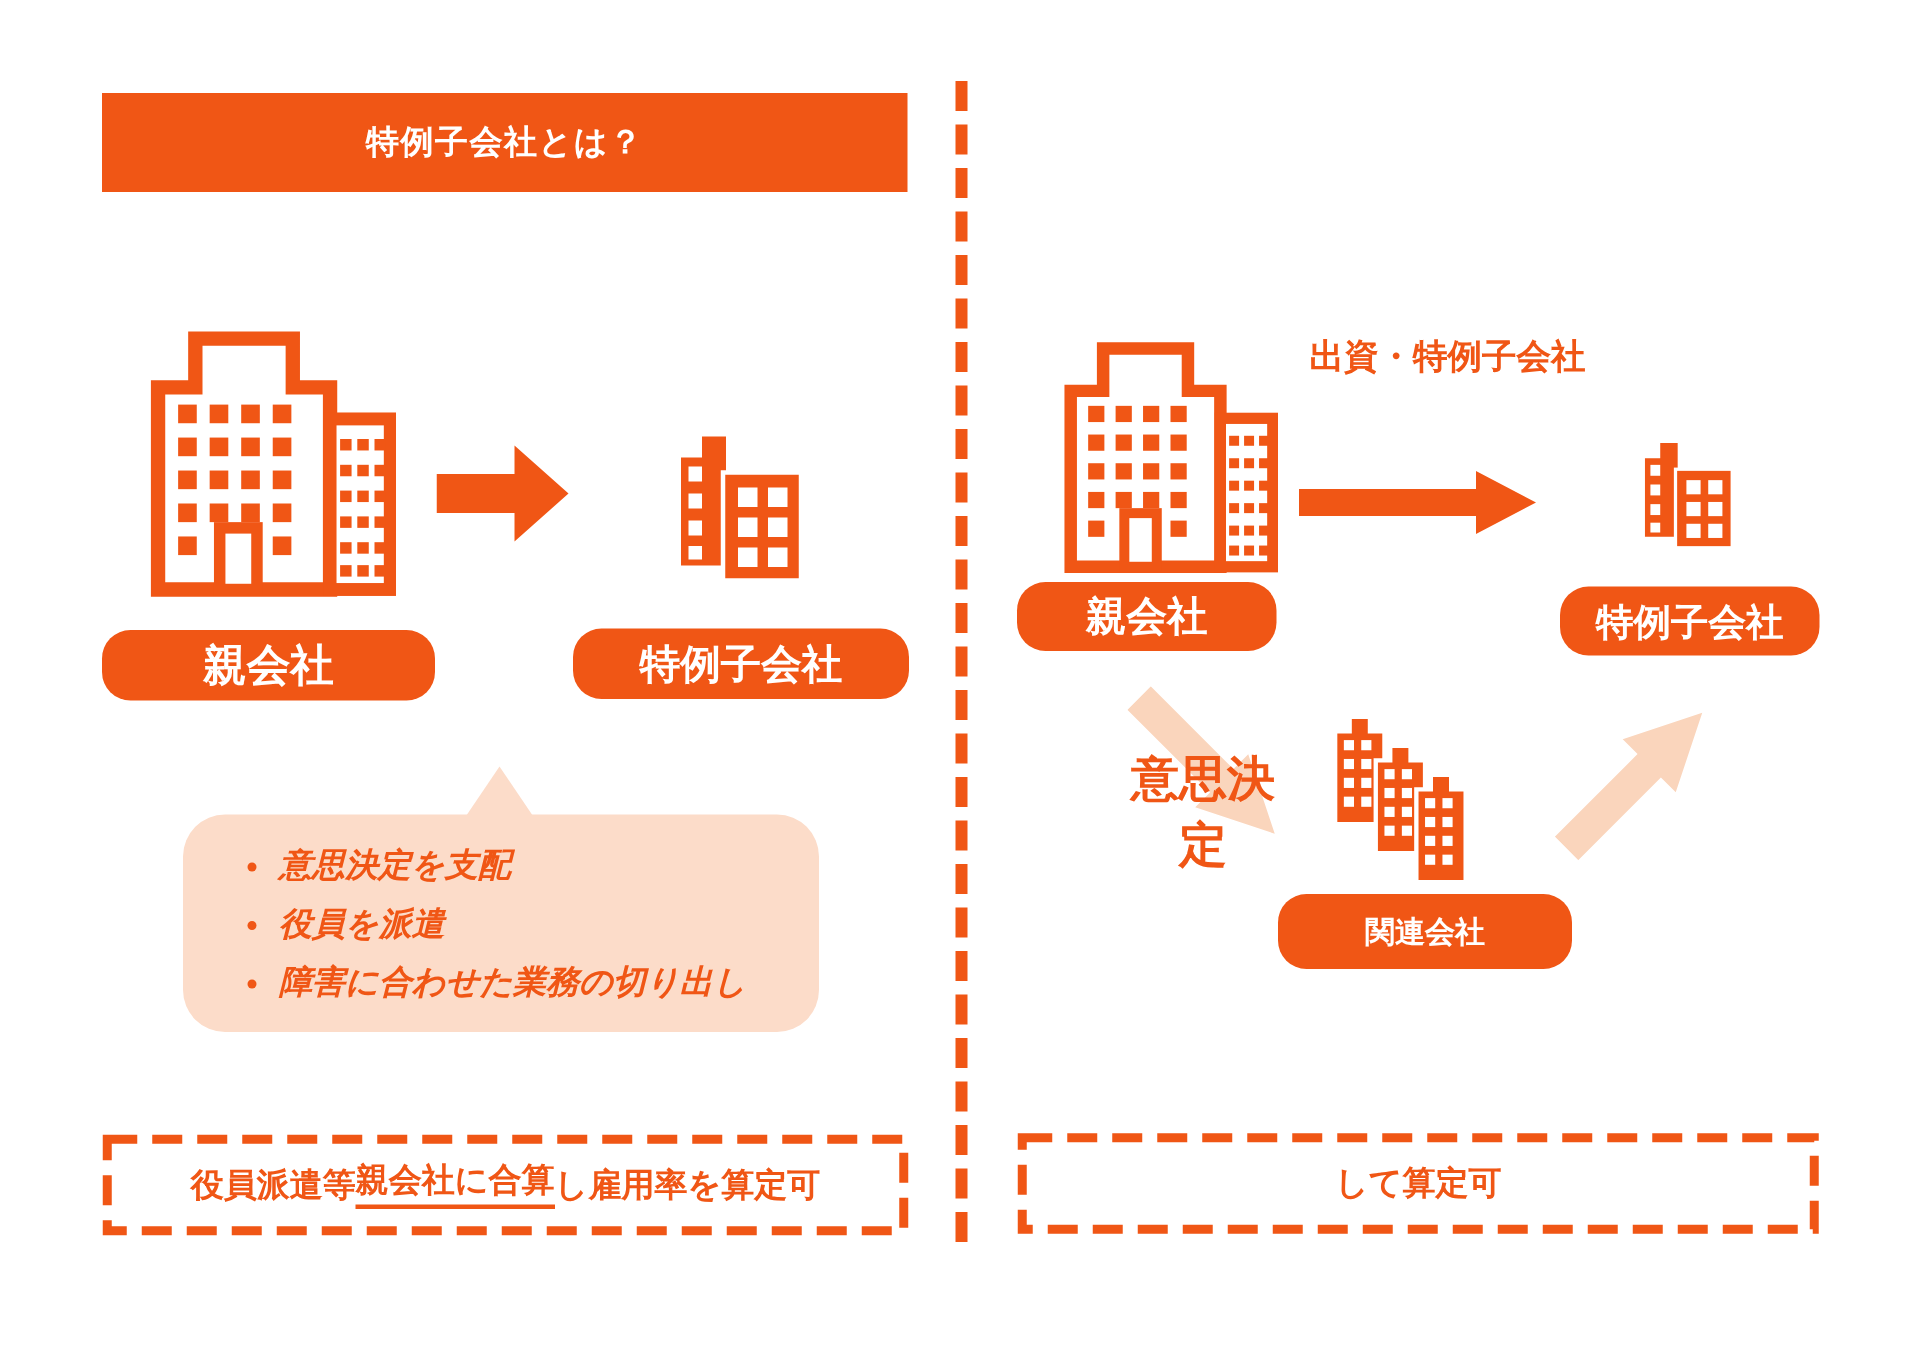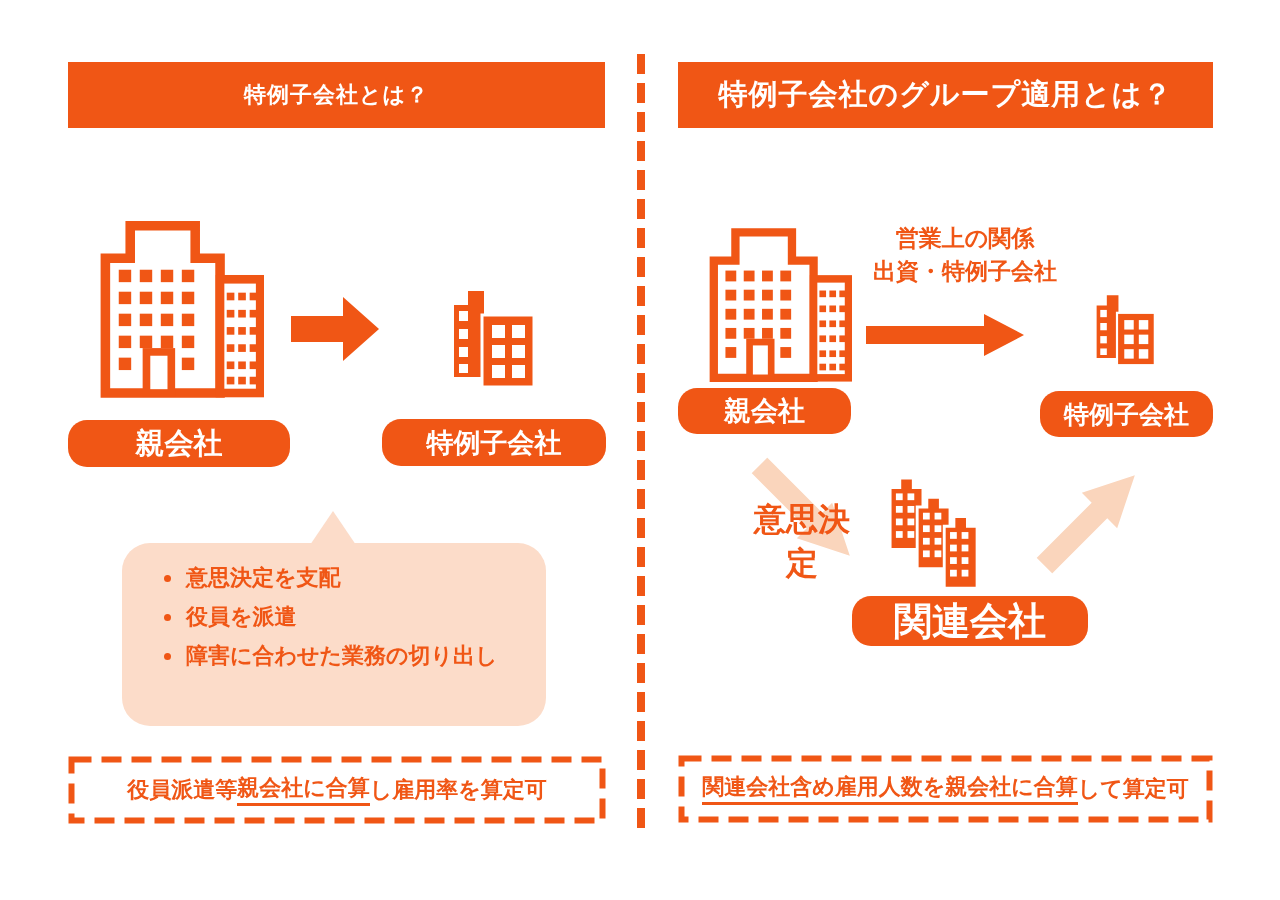--- a/index.html
+++ b/index.html
@@ -22,40 +22,41 @@
   .hdr-right{left:678px;top:62px;width:535px;height:66px;font-size:29px;}
   
   .lbl{
     background:var(--or);color:#fff;font-weight:bold;
     display:flex;align-items:center;justify-content:center;border-radius:19px;
   }
   .lbl-l-parent{left:68px;top:420px;width:222px;height:47px;font-size:29px;}
   .lbl-l-sub{left:382px;top:419px;width:224px;height:47px;font-size:27px;}
   .lbl-r-parent{left:678px;top:388px;width:173px;height:46px;font-size:27px;}
   .lbl-r-sub{left:1040px;top:391px;width:173px;height:46px;font-size:25px;}
-  .lbl-r-related{left:852px;top:596px;width:236px;height:50px;font-size:38px;text-align:right;}
+  .lbl-r-related{left:852px;top:596px;width:196px;height:50px;font-size:20px;text-align:right;}
   
   .ico-l-parent{left:92px;top:216px;width:172px;height:182px;}
   .ico-l-arrow{left:291px;top:294px;width:92px;height:70px;}
   .ico-l-sub{left:438px;top:285px;width:110px;height:110px;}
   .ico-r-parent{left:702px;top:224px;width:150px;height:158px;}
   .ico-r-arrow{left:866px;top:312px;width:162px;height:46px;}
   .ico-r-sub{left:1085px;top:291px;width:80px;height:80px;}
   .ico-r-related{left:888px;top:476px;width:97px;height:116px;}
   .peach-arrow{width:132px;height:54px;}
   .pa-down{left:740px;top:485px;transform:rotate(45deg);}
   .pa-up{left:1025px;top:492px;transform:rotate(-45deg);}
   
   .cap{color:var(--or);font-weight:bold;text-align:center;}
   .cap-relation{left:858px;top:222px;width:214px;font-size:23px;line-height:33px;}
   .cap-decision{left:746px;top:498px;width:112px;font-size:32px;z-index:3;}
   
   .bubble{
-    left:122px;top:543px;width:424px;height:183px;background:var(--peach);
+    left:122px;top:543px;width:424px;height:145px;background:var(--peach);
     border-radius:28px;
+    font-style:italic;
   }
   .bubble .tail{
     position:absolute;left:188px;top:-32px;width:0;height:0;
     border-left:23px solid transparent;border-right:23px solid transparent;
     border-bottom:34px solid var(--peach);
   }
   .bubble ul{
     margin:0;padding:15px 10px 0 62px;list-style:disc;
     color:var(--or);font-weight:bold;font-size:22px;
   }
@@ -170,21 +171,20 @@
         <span>役員派遣等</span>
         <span class="u">親会社に合算</span>
         <span>し雇用率を算定可</span>
       </p>
   </div>
 
   <svg class="abs divider" width="10" height="780">
     <line x1="5" y1="0" x2="5" y2="780" stroke="#F05615" stroke-width="8" stroke-dasharray="20 9"></line>
   </svg>
 
-  <div class="abs hdr hdr-right">特例子会社のグループ適用とは？</div>
 
   <svg class="abs ico-r-parent" viewBox="0 0 180 190">
     <path d="M14 185 V44 H40 V10 H108 V44 H134 V185 Z" fill="#fff" stroke="#F05615" stroke-width="10" stroke-linejoin="miter"></path>
     <rect x="134" y="66" width="42" height="119" fill="#fff" stroke="#F05615" stroke-width="9"></rect>
     <g fill="#F05615">
       <rect x="28" y="56" width="13" height="13"></rect>
         <rect x="50" y="56" width="13" height="13"></rect>
         <rect x="72" y="56" width="13" height="13"></rect>
         <rect x="94" y="56" width="13" height="13"></rect>
       <rect x="28" y="79" width="13" height="13"></rect>
@@ -219,21 +219,20 @@
       <rect x="141" y="152" width="8" height="8"></rect>
         <rect x="153" y="152" width="8" height="8"></rect>
         <rect x="165" y="152" width="8" height="8"></rect>
       <rect x="141" y="168" width="8" height="8"></rect>
         <rect x="153" y="168" width="8" height="8"></rect>
         <rect x="165" y="168" width="8" height="8"></rect>
     </g>
   </svg>
 
   <div class="abs cap cap-relation">
-    <div>営業上の関係</div>
     <div>出資・特例子会社</div>
   </div>
 
   <svg class="abs ico-r-arrow" viewBox="0 0 162 46">
     <path d="M0 14 H118 V2 L158 23 L118 44 V32 H0 Z" fill="#F05615"></path>
   </svg>
 
   <svg class="abs ico-r-sub" viewBox="0 0 110 110">
     <path d="M16 92 V20 H30 V6 H46 V92 Z" fill="#F05615"></path>
     <g fill="#fff">
@@ -311,18 +310,17 @@
     <svg width="132" height="54" viewBox="0 0 132 54">
         <path d="M0 16 H78 V2 L128 27 L78 52 V38 H0 Z" fill="#FAD5BC"></path>
       </svg>
   </div>
 
   <div class="abs foot foot-right">
     <svg width="535" height="68">
       <rect x="3.5" y="3.5" width="528" height="61" fill="none" stroke="#F05615" stroke-width="6" stroke-dasharray="20 10"></rect>
     </svg>
     <p>
-        <span class="u">関連会社含め雇用人数を親会社に合算</span>
         <span>して算定可</span>
       </p>
   </div>
 
 </div>
 
 </body></html>

